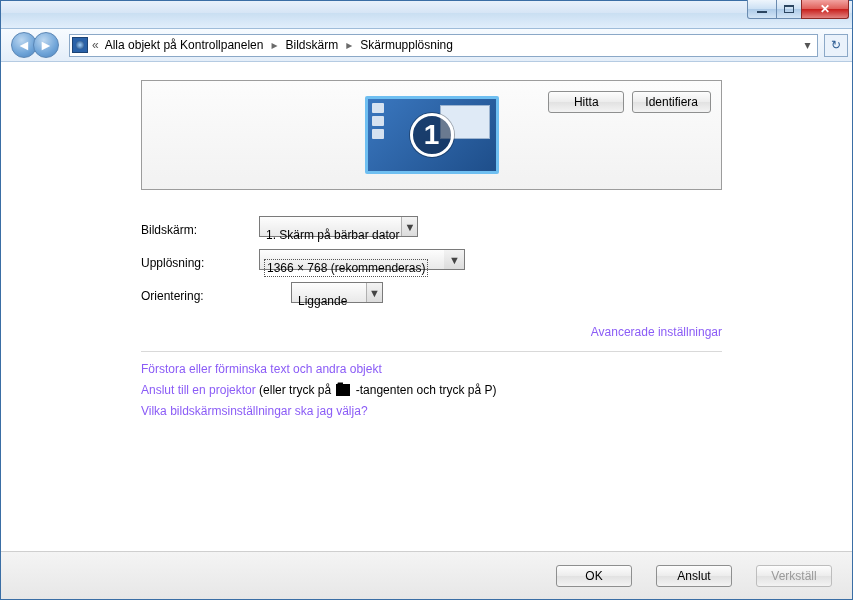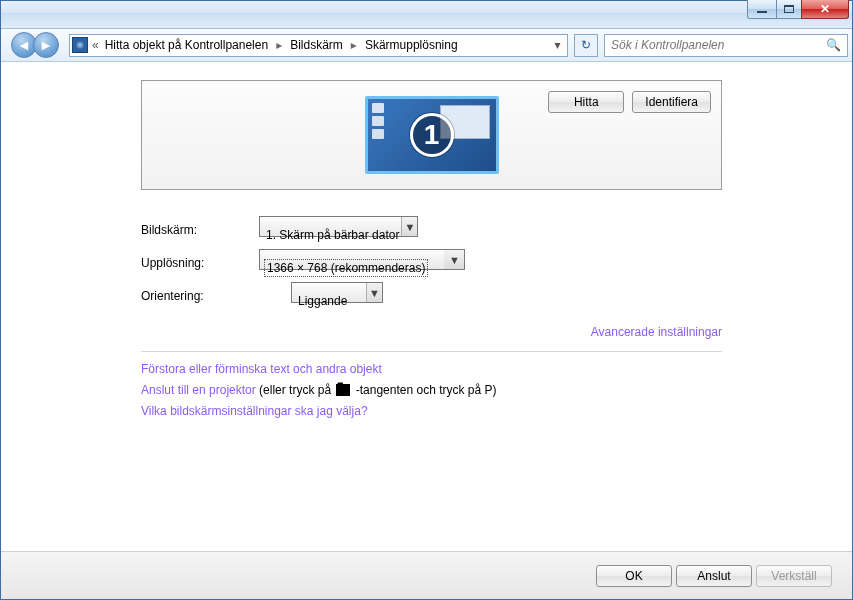--- a/index.html
+++ b/index.html
@@ -201,21 +201,21 @@
   }
   .winflag span{position:absolute;width:6px;height:5px;background:#000;}
   .winflag .a{left:0;top:0;} .winflag .b{right:0;top:0;}
   .winflag .c{left:0;bottom:0;} .winflag .d{right:0;bottom:0;}
   
   .footer {
     height: 48px;
     background: linear-gradient(#f4f4f4,#e7e7e7);
     border-top:1px solid #cfcfcf;
     display:flex; align-items:center; justify-content:flex-end;
-    padding: 0 20px; gap: 4px;
+    padding: 0 20px; gap: 24px;
   }
 </style>
 </head>
 <body>
 
 <div class="window">
 
   <div class="titlebar">
     <div class="win-btns">
       <div class="win-btn min">
@@ -235,34 +235,30 @@
       <div class="navcircle">
           <span>◄</span>
         </div>
       <div class="navcircle">
           <span>►</span>
         </div>
     </div>
     <div class="addressbar">
       <span class="cpicon"></span>
       <span class="bc-dbl">«</span>
-      <span class="bc-seg">Hitta objekt på Kontrollpanelen</span>
+      <span class="bc-seg">Alla objekt på Kontrollpanelen</span>
       <span class="bcsep">▸</span>
       <span class="bc-seg">Bildskärm</span>
       <span class="bcsep">▸</span>
       <span class="bc-seg">Skärmupplösning</span>
       <span class="addr-dd">▾</span>
     </div>
     <div class="refresh">
         <span>↻</span>
       </div>
-    <div class="searchbox">
-      <span>Sök i Kontrollpanelen</span>
-      <span class="mag">🔍</span>
-    </div>
   </div>
 
   <div class="content">
 
     <div class="preview-box">
       <div class="monitor">
         <div class="wall"></div>
         <div class="iconstrip">
             <span></span>
             <span></span>

